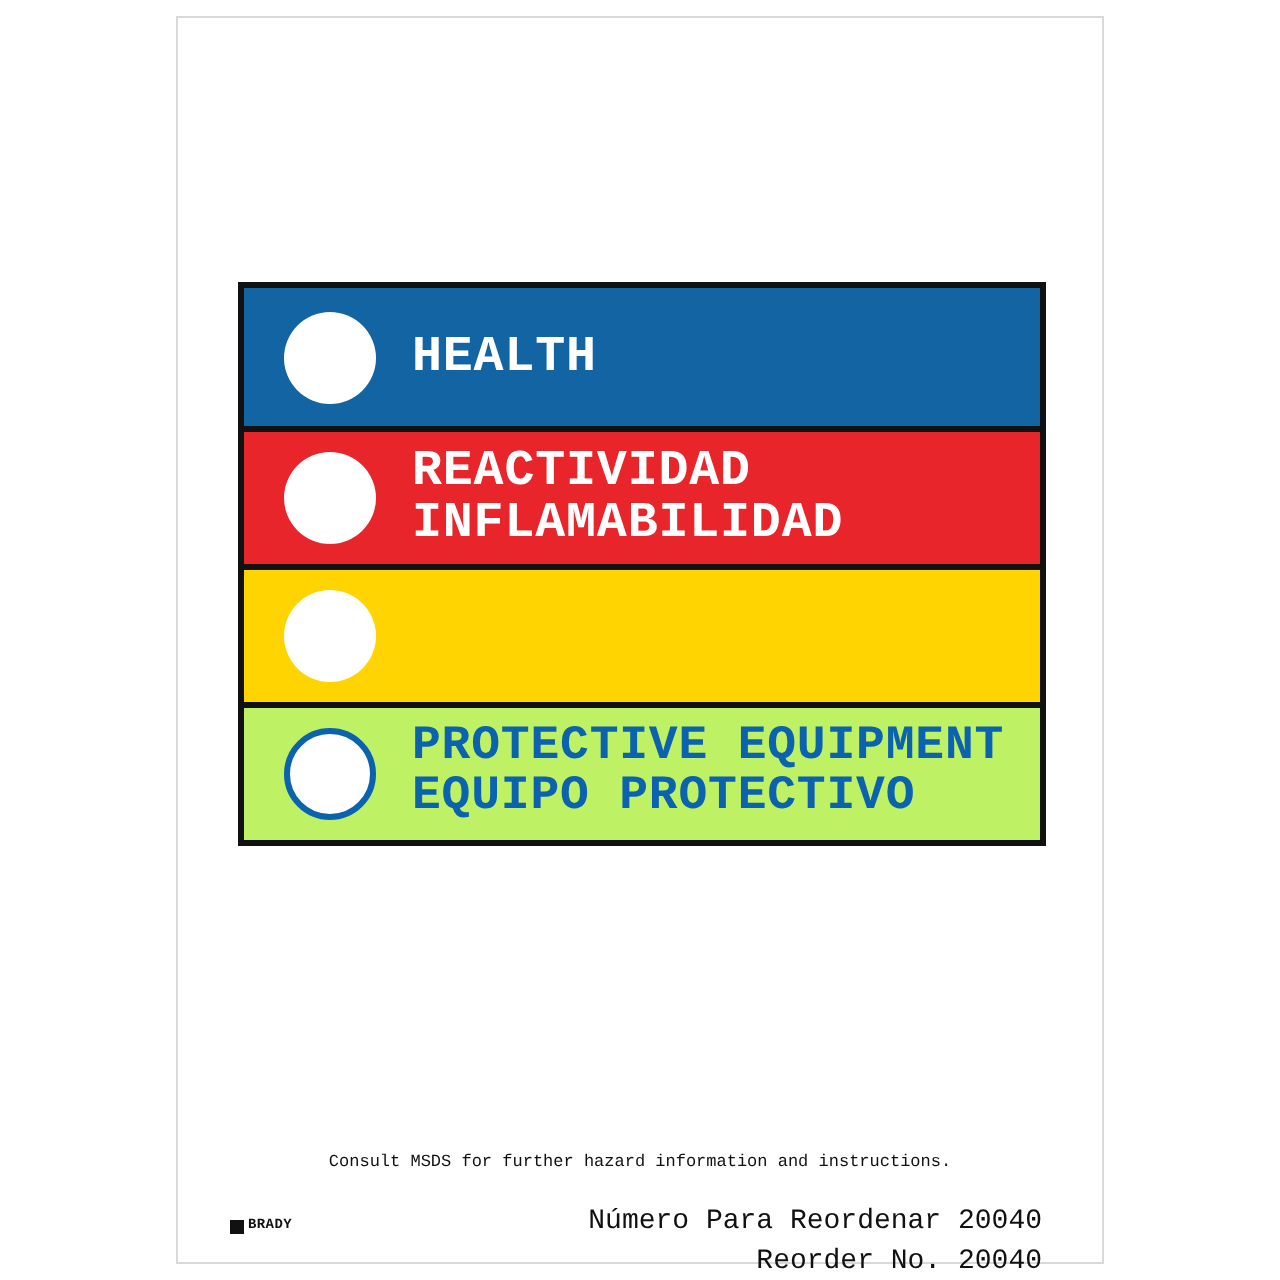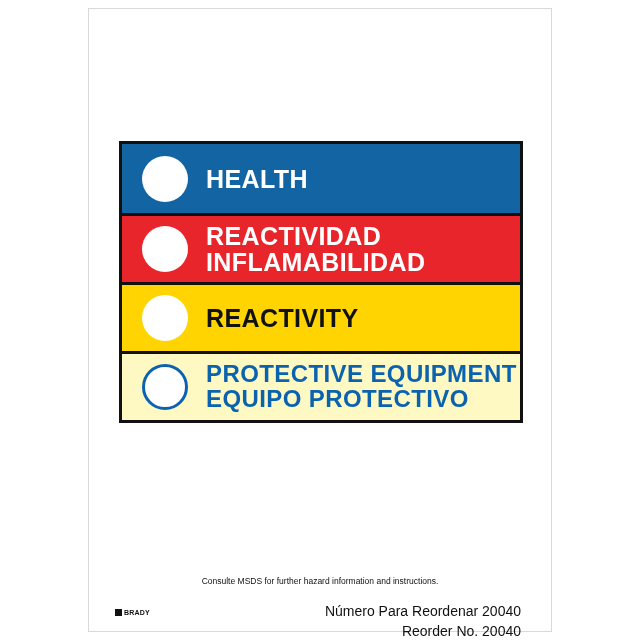--- a/index.html
+++ b/index.html
@@ -22,20 +22,21 @@
   
   .sheet {
     position: absolute;
     left: 88px;
     top: 8px;
     width: 464px;
     height: 624px;
     background: #ffffff;
     border: 1px solid #d9d9d9;
     box-sizing: border-box;
+    font-family: Liberation Mono, monospace;
   }
   .hmis-block {
     position: absolute;
     left: 30px;
     top: 132px;
     width: 404px;
     border: 3px solid #111111;
     box-sizing: border-box;
     background: #ffffff;
   }
@@ -45,21 +46,21 @@
     display: flex;
     align-items: center;
     box-sizing: border-box;
   }
   .row + .row {
     border-top: 3px solid #111111;
   }
   .row-health { background: #1264a3; }
   .row-flammability { background: #e8252a; }
   .row-reactivity { background: #ffd400; }
-  .row-ppe { background: #fef9c3; }
+  .row-ppe { background: #bef264; }
 
   .dot {
     flex: 0 0 auto;
     width: 46px;
     height: 46px;
     border-radius: 50%;
     background: #ffffff;
     margin-left: 20px;
   }
   .dot-outline {
@@ -147,36 +148,35 @@
         <div class="dot"></div>
         <div class="labels">
           <div class="l1 txt-white">REACTIVIDAD</div>
           <div class="l2 txt-white">INFLAMABILIDAD</div>
         </div>
       </div>
 
       <div class="row row-reactivity">
         <div class="dot"></div>
         <div class="labels">
-          <div class="l1 txt-black">REACTIVITY</div>
         </div>
       </div>
 
       <div class="row row-ppe">
         <div class="dot dot-outline"></div>
         <div class="labels">
           <div class="l1 txt-blue">PROTECTIVE EQUIPMENT</div>
           <div class="l2 txt-blue">EQUIPO PROTECTIVO</div>
         </div>
       </div>
 
     </div>
 
     <div class="footer">
-      <span class="line">Consulte MSDS for further hazard information and instructions.</span>
+      <span class="line">Consult MSDS for further hazard information and instructions.</span>
     </div>
 
     <div class="reorder">
       <div>Número Para Reordenar 20040</div>
       <div>Reorder No. 20040</div>
     </div>
 
     <div class="brand">
       <span class="mark"></span>
       <span class="name">BRADY</span>

